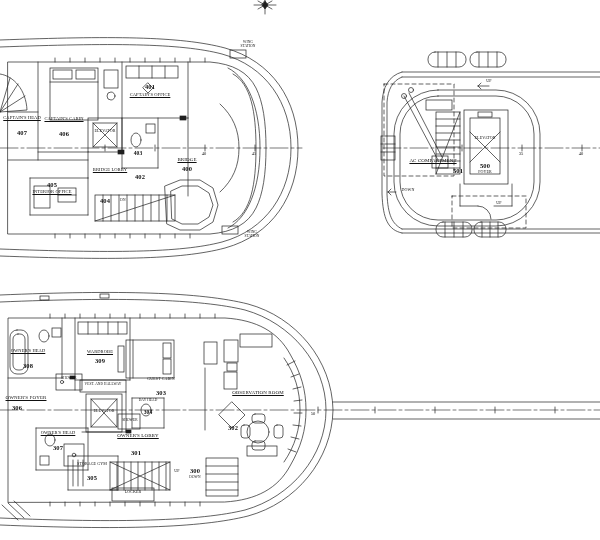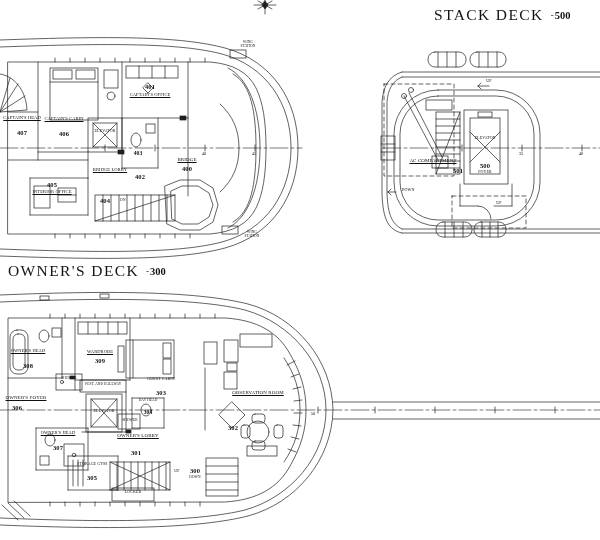--- a/index.html
+++ b/index.html
@@ -209,26 +209,20 @@
 
     <path d="M2,505 L18,520 M8,503 L24,518 M14,501 L30,516"></path>
     <rect x="40" y="296" width="9" height="4"></rect>
         <rect x="100" y="294" width="9" height="4"></rect>
 
     <path d="M0,410 L600,410" stroke-dasharray="18 3 3 3" stroke-width="0.6"></path>
     <path d="M318,407 L318,413 M375,407 L375,413 M435,407 L435,413 M495,407 L495,413 M555,407 L555,413"></path>
   </g>
 </svg>
 
-  <div class="deck-title" style="left:434px;top:6px;">
-    <span>STACK DECK</span><span class="dash">-</span><span class="dnum">500</span>
-  </div>
-  <div class="deck-title" style="left:8px;top:262px;">
-    <span>OWNER'S DECK</span><span class="dash">-</span><span class="dnum">300</span>
-  </div>
 
   <div class="lbl rn2" style="left:3px;top:115px;width:38px;">CAPTAIN'S HEAD</div>
   <div class="lbl num" style="left:3px;top:129px;width:38px;">407</div>
   <div class="lbl rn2" style="left:42px;top:116px;width:44px;">CAPTAIN'S CABIN</div>
   <div class="lbl num" style="left:42px;top:130px;width:44px;">406</div>
   <div class="lbl num" style="left:128px;top:83px;width:44px;">401</div>
   <div class="lbl rn2" style="left:128px;top:92px;width:44px;">CAPTAIN'S OFFICE</div>
   <div class="lbl ty nound" style="left:88px;top:129px;width:34px;">ELEVATOR</div>
   <div class="lbl num2" style="left:126px;top:150px;width:24px;">403</div>
   <div class="lbl rn" style="left:168px;top:157px;width:38px;">BRIDGE</div>

